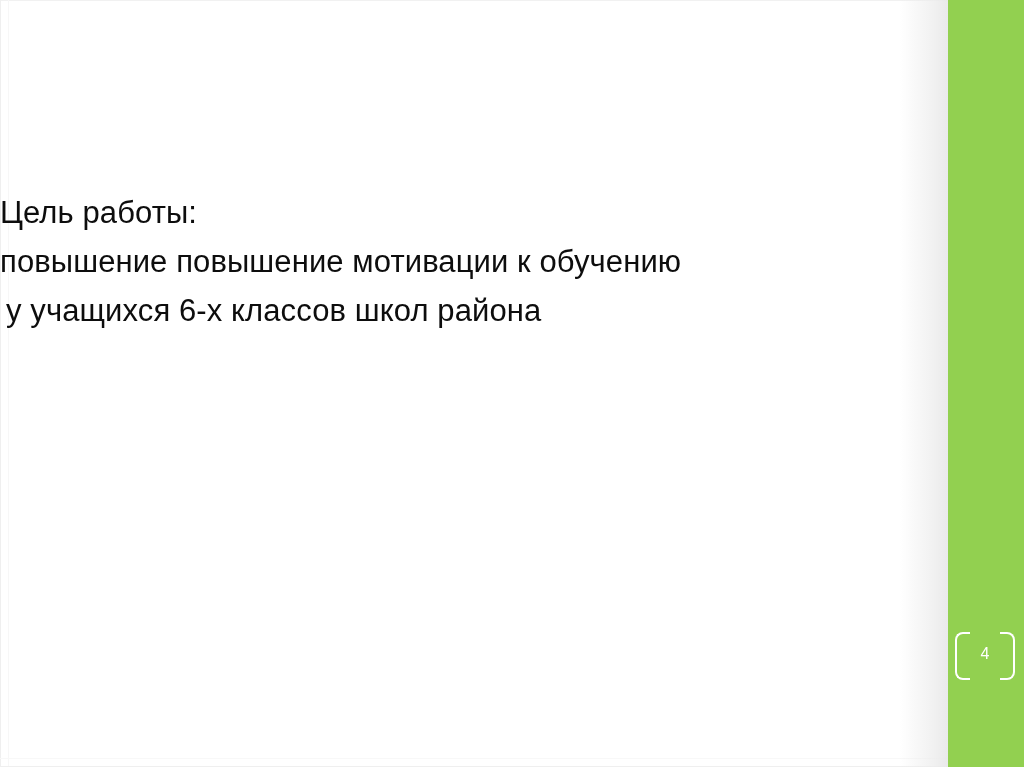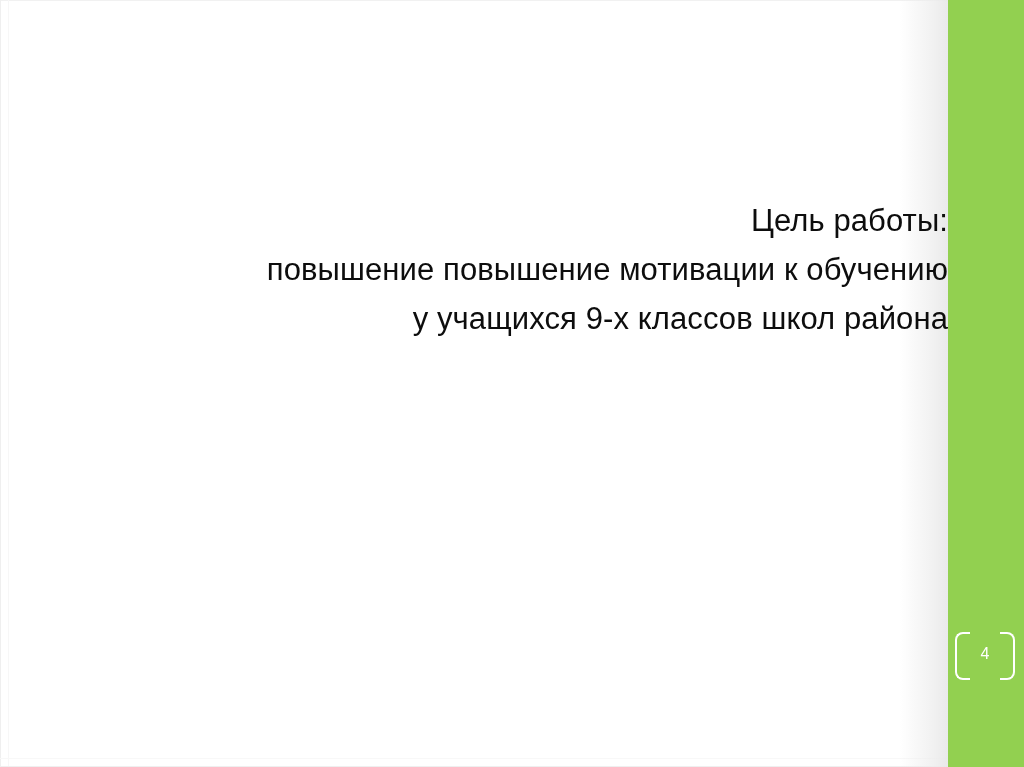--- a/index.html
+++ b/index.html
@@ -70,23 +70,23 @@
     left: 948px;
     width: 76px;
     height: 767px;
     background: #92d050;
   }
 
   
   .content {
     position: absolute;
     left: 0;
-    top: 196px;
+    top: 188px;
     width: 948px;
-    text-align: right;
+    text-align: left;
   }
   .line {
     color: #0d0d0d;
     font-size: 31px;
     line-height: 49px;
     letter-spacing: 0.1px;
     white-space: nowrap;
   }
   .line-1 { }
   .line-2 { }
@@ -145,21 +145,21 @@
   <div class="slide-border-bottom"></div>
   <div class="slide-border-bottom2"></div>
 
   <div class="gutter-shade"></div>
 
   <div class="accent-bar"></div>
 
   <div class="content">
     <div class="line line-1">Цель работы:</div>
     <div class="line line-2">повышение повышение мотивации к обучению</div>
-    <div class="line line-3">у учащихся 9-х классов школ района</div>
+    <div class="line line-3">у учащихся 6-х классов школ района</div>
   </div>
 
   <div class="page-number">
     <div class="bracket bracket-left"></div>
     <div class="bracket bracket-right"></div>
     <div class="page-number-value">4</div>
   </div>
 
 </div>
 

